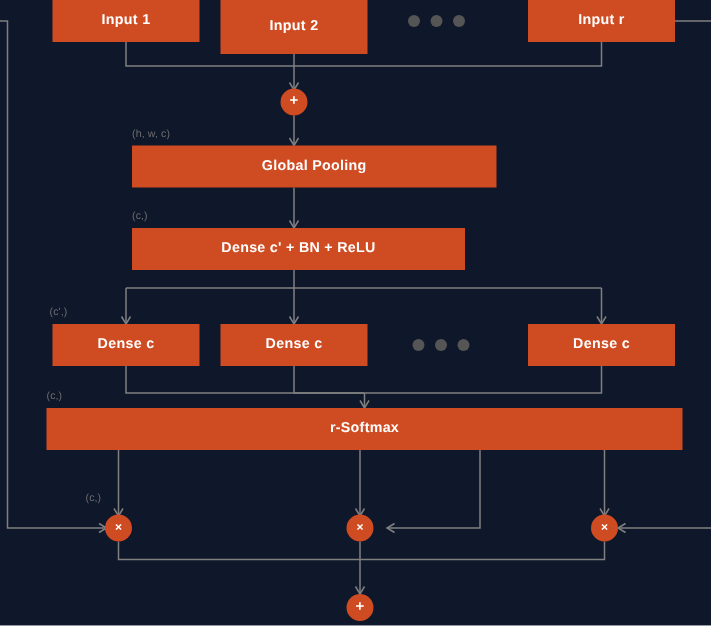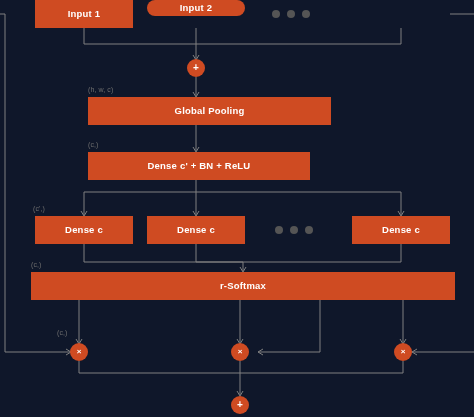--- a/index.html
+++ b/index.html
@@ -125,30 +125,33 @@
     <path d="M 79 361 L 79 373 L 240 373"></path>
     <path d="M 403 361 L 403 373 L 240 373"></path>
     <path d="M 240 361 L 240 395"></path>
     <path d="M 237 391 L 240 396 L 243 391"></path>
   </svg>
 
   <div class="box" style="left:35px;top:0px;width:98px;height:28px;">
     <span>Input 1</span>
   </div>
 
-  <div class="box" style="left:147px;top:0px;width:98px;height:16px;border-radius:11px;">
+  <div class="box" style="left:147px;top:0px;width:98px;height:36px;">
     <span>Input 2</span>
   </div>
 
   <div class="dots" style="left:272px;top:10px;">
     <i></i>
       <i></i>
       <i></i>
   </div>
 
+  <div class="box" style="left:352px;top:0px;width:98px;height:28px;">
+    <span>Input r</span>
+  </div>
 
   <div class="op" style="left:187px;top:59px;">
     <span>+</span>
   </div>
 
   <div class="tag" style="left:88px;top:86px;">
     <span>(h, w, c)</span>
   </div>
   <div class="box" style="left:88px;top:97px;width:243px;height:28px;">
     <span>Global Pooling</span>

